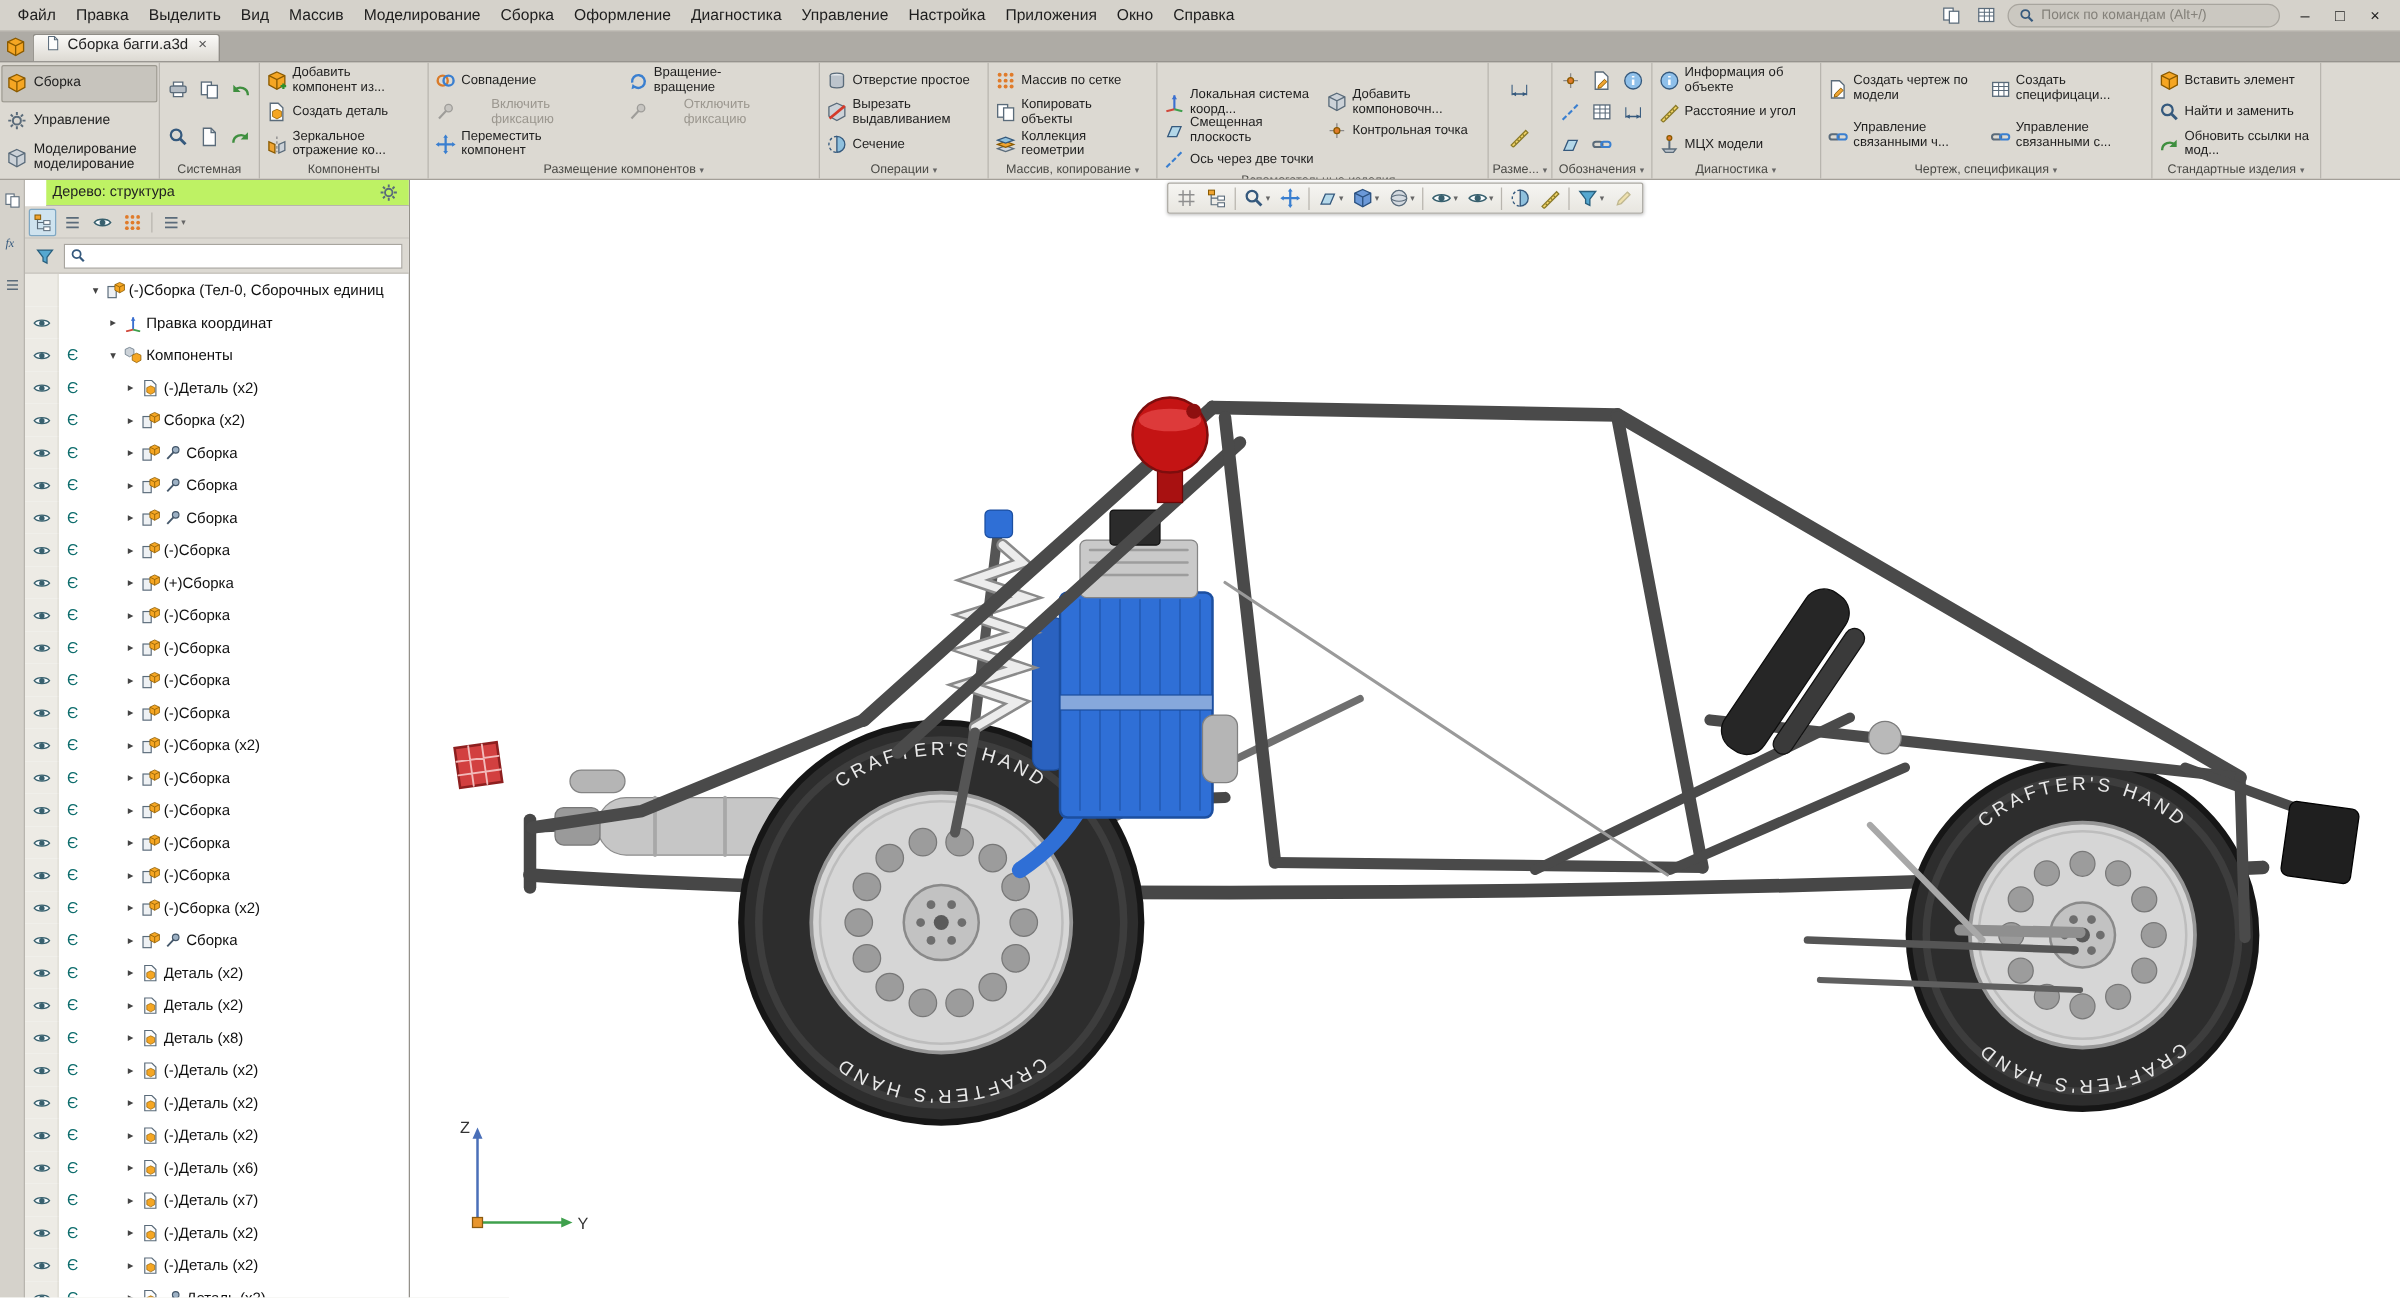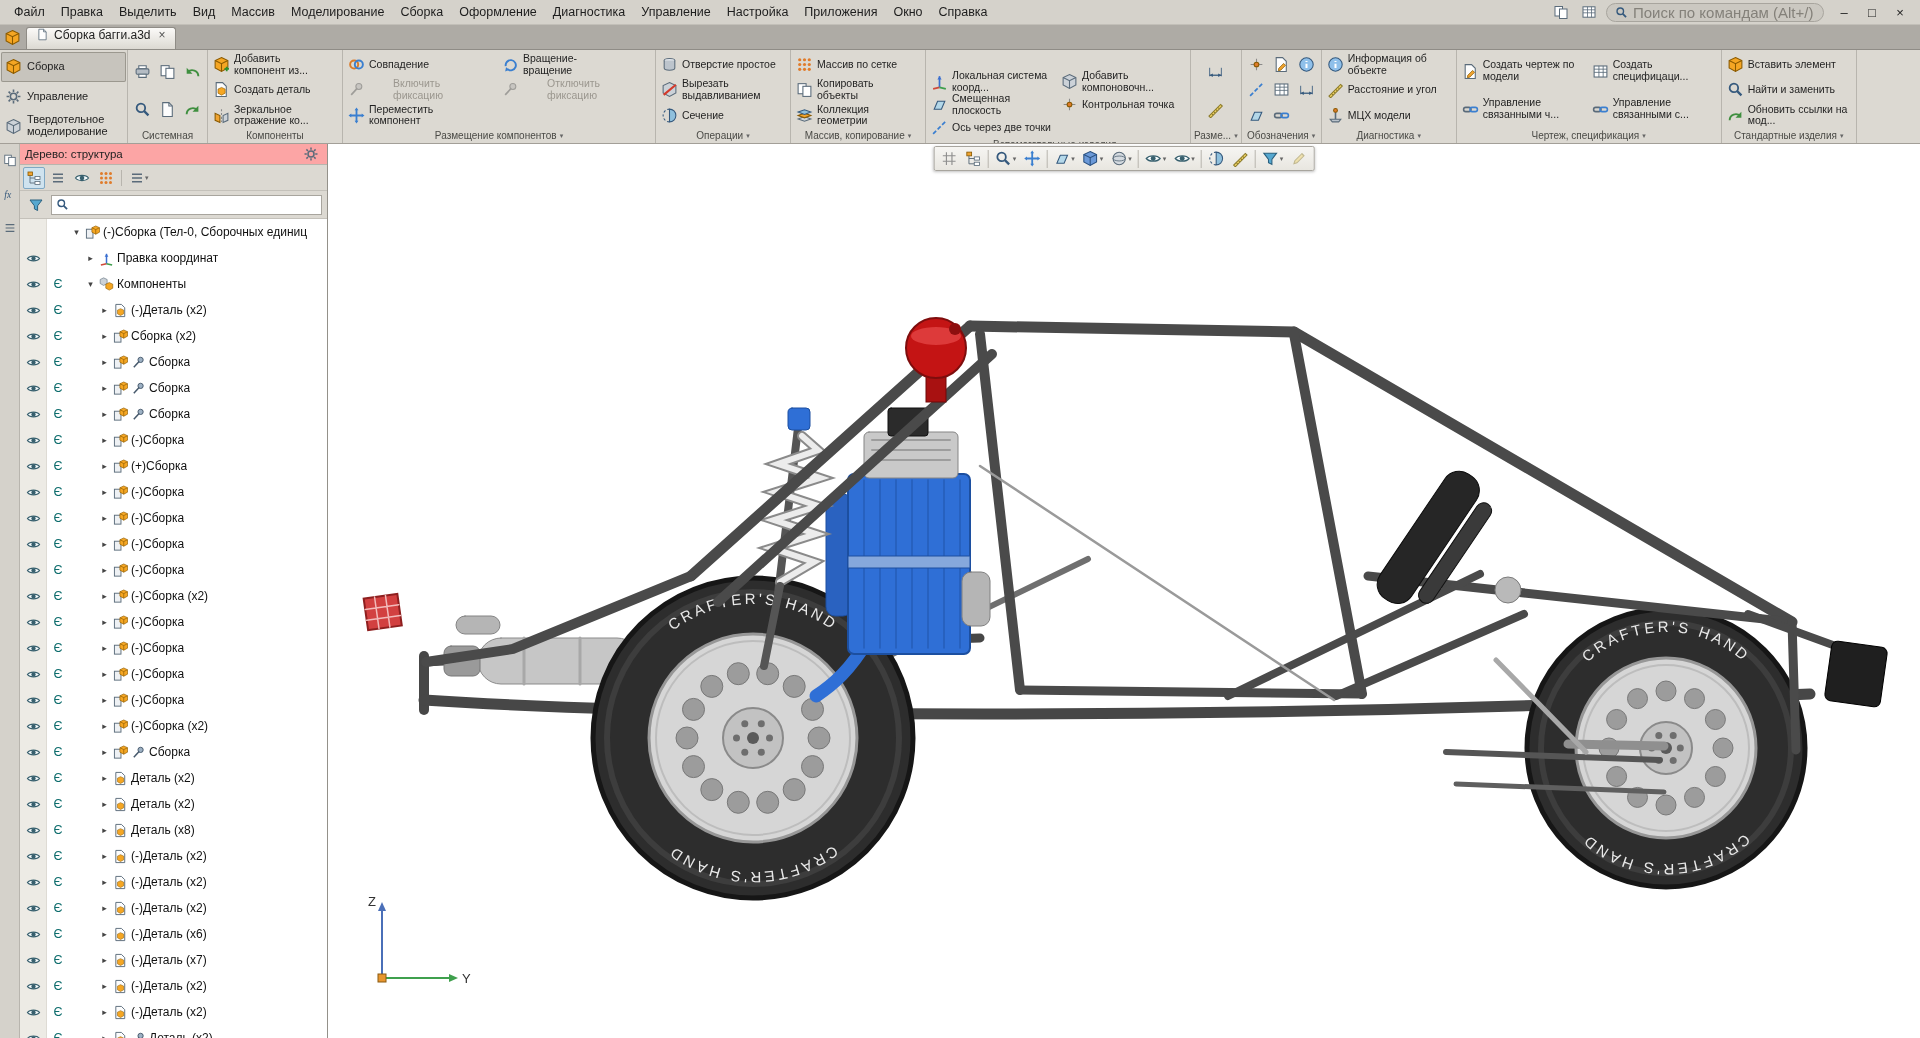--- a/index.html
+++ b/index.html
@@ -4,21 +4,21 @@
 <style>
 *{margin:0;padding:0;box-sizing:border-box;}
 html,body{width:1920px;height:1038px;overflow:hidden;font-family:"Liberation Sans","DejaVu Sans",sans-serif;}
 .app{width:1920px;height:1038px;display:flex;flex-direction:column;background:#d5d2cb;}
 
 .menubar{height:25px;display:flex;align-items:center;background:#d5d2cb;border-bottom:1px solid #c2bfb8;font-size:12.5px;color:#1d1d1d;padding-left:6px;}
 .menus{display:flex;align-items:center;}
 .mi{padding:3px 8px;cursor:default;white-space:nowrap;}
 .menubar-right{margin-left:auto;display:flex;align-items:center;gap:6px;padding-right:6px;}
 .cmd-search{width:218px;height:19px;background:#cbc8c1;border:1px solid #a8a59e;border-radius:10px;display:flex;align-items:center;gap:5px;padding:0 8px;}
-.cmd-search input{border:none;outline:none;background:transparent;font-size:15px;color:#55524b;width:100%;}
+.cmd-search input{border:none;outline:none;background:transparent;font-size:11px;color:#55524b;width:100%;}
 .cmd-search input::placeholder{color:#84817a;}
 .winbtns{display:flex;}
 .winbtn{width:28px;height:20px;display:flex;align-items:center;justify-content:center;font-size:13px;color:#222;}
 
 .tabbar{height:25px;background:#aeaba5;display:flex;align-items:flex-end;padding-left:2px;gap:3px;border-bottom:1px solid #8f8c86;}
 .appicon{margin:0 2px 3px 2px;}
 .tab{height:22px;display:flex;align-items:flex-start;gap:5px;background:linear-gradient(#fbfaf8,#dcd9d2);border:1px solid #8f8c86;border-bottom:none;border-radius:3px 3px 0 0;padding:0 9px;font-size:12px;color:#222;}
 .tabclose{color:#555;font-size:12px;margin-left:3px;}
 
 .ribbonrow{height:94px;display:flex;background:#dcd9d2;border-bottom:1px solid #a39f98;flex:none;}
@@ -38,21 +38,21 @@
 .gchev,.chev{font-size:7px;color:#666;}
 .ic{display:inline-flex;flex:none;}
 .ic svg{width:17px;height:17px;}
 .s12 svg{width:13px;height:13px;}
 
 .main{flex:1;display:flex;min-height:0;}
 .sidestrip{width:20px;background:#d5d2cb;border-right:1px solid #b8b5ae;display:flex;flex-direction:column;align-items:center;padding-top:6px;gap:14px;flex:none;}
 .sidestrip .tbtn svg{width:14px;height:14px;}
 
 .treepanel{width:308px;display:flex;flex-direction:column;border-right:1px solid #94918a;background:#fff;min-height:0;flex:none;}
-.treehead{height:21px;background:#fca5a5;border-bottom:1px solid #b8b5ae;display:flex;align-items:center;padding:0 5px;font-size:11.5px;color:#222;flex:none;}
+.treehead{height:21px;background:#bef264;border-bottom:1px solid #b8b5ae;display:flex;align-items:center;padding:0 5px;font-size:11.5px;color:#222;flex:none;margin-left:17px;}
 .treehead .gear{margin-left:auto;}
 .treetb{height:26px;background:#dcd9d2;border-bottom:1px solid #c4c1ba;display:flex;align-items:center;gap:2px;padding:0 3px;flex:none;}
 .tbtn{display:inline-flex;align-items:center;padding:2px;border:1px solid transparent;border-radius:2px;}
 .tbtn svg{width:16px;height:16px;}
 .tbtn.on{background:#cfe3ef;border-color:#7fa8c4;}
 .tsep{width:1px;height:16px;background:#b8b5ae;margin:0 2px;}
 .treesearch{height:28px;background:#dcd9d2;border-bottom:1px solid #c4c1ba;display:flex;align-items:center;gap:4px;padding:0 5px;flex:none;}
 .tsinput{flex:1;height:20px;background:#fff;border:1px solid #a8a59e;display:flex;align-items:center;padding:0 4px;gap:4px;}
 .tsinput input{border:none;outline:none;flex:1;font-size:12px;background:transparent;min-width:0;}
 .treeitems{flex:1;overflow:hidden;}
@@ -166,21 +166,21 @@
           </span>
           <span class="mlab">Управление</span>
         </div>
         <div class="modebtn">
           <span class="ic">
             <svg viewBox="0 0 16 16">
               <path d="M8 1.5l6 2.8v6.9L8 14.5 2 11.2V4.3z" fill="#ccd2d8" stroke="#5a6b7a"></path>
               <path d="M2 4.3l6 2.9 6-2.9M8 7.2v7.3" fill="none" stroke="#5a6b7a"></path>
             </svg>
           </span>
-          <span class="mlab">Твердотельное моделирование</span>
+          <span class="mlab">Моделирование моделирование</span>
         </div>
       </div>
     <div class="rgroups">
         <div class="rgroup">
           <div class="rcont icons" style="grid-template-rows: repeat(2, 1fr);">
             <div class="rbtn">
               <span class="ic">
                 <svg viewBox="0 0 16 16">
                   <path d="M4.5 2.5h7v3h-7z" fill="#fff" stroke="#5a6b7a"></path>
                   <rect x="2" y="5.5" width="12" height="5" rx="1" fill="#b4bcc4" stroke="#5a6b7a"></rect>

